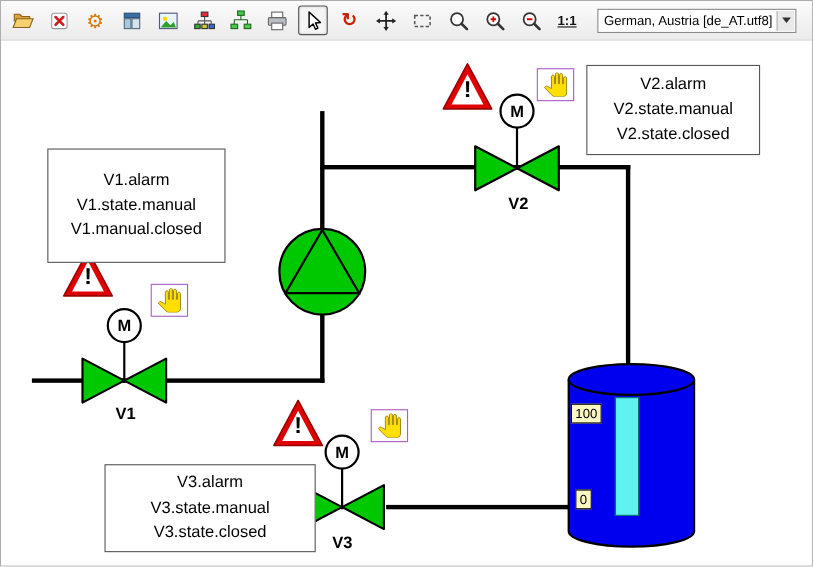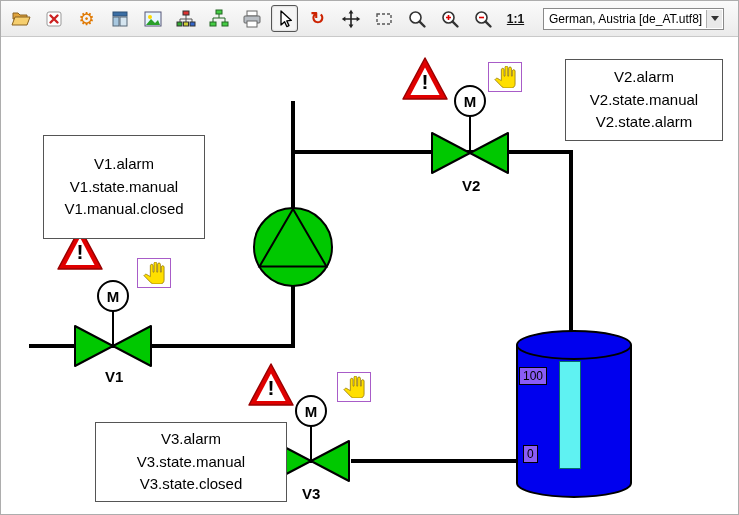--- a/index.html
+++ b/index.html
@@ -56,21 +56,21 @@
   .handbox {
     width: 34px; height: 30px; background: #fff; border: 1px solid #a85cc8;
     display: flex; align-items: center; justify-content: center;
   }
   .alarmbox {
     background: #fff; border: 1px solid #555;
     display: flex; flex-direction: column; justify-content: center;
     text-align: center; font-size: 15px; line-height: 1.5; color: #000;
   }
   .vlabel { font-size: 15px; color: #000; font-weight: bold; }
-  .tanklabel { background: #8b5cf6; border: 1px solid #000; font-size: 12px; padding: 0 3px; line-height: 16px; color: #000; }
+  .tanklabel { background: #fef9c3; border: 1px solid #000; font-size: 12px; padding: 0 3px; line-height: 16px; color: #000; }
   .gauge { background: #5ff2f2; border: 1px solid #066a6a; }
 </style>
 </head>
 <body>
 
 <div class="toolbar">
 
   <div class="tbtn">
     <svg width="20" height="20" viewBox="0 0 20 20">
       <path d="M2 4 h5 l2 2 h7 v4 H2 Z" fill="#e0a33c" stroke="#8a6220" stroke-width="1"></path>
@@ -255,24 +255,24 @@
       <polygon points="23,10.5 37.5,38 8.5,38" fill="#fff"></polygon>
     </svg>
     <span class="bang">!</span>
   </div>
   <div class="handbox" style="left:487px; top:25px">
     <svg width="22" height="22" viewBox="0 0 24 24">
       <path fill="#ffdf00" stroke="#8a6d00" stroke-width="0.8" d="M23 5.5V20c0 2.2-1.8 4-4 4h-7.3c-1.08 0-2.1-.43-2.85-1.19L1 14.83s1.26-1.23 1.3-1.25c.22-.19.49-.29.79-.29.22 0 .42.06.6.16.04.01 4.31 2.46 4.31 2.46V4c0-.83.67-1.5 1.5-1.5S11 3.17 11 4v7h1V1.5c0-.83.67-1.5 1.5-1.5S15 .67 15 1.5V11h1V2.5c0-.83.67-1.5 1.5-1.5s1.5.67 1.5 1.5V11h1V5.5c0-.83.67-1.5 1.5-1.5s1.5.67 1.5 1.5z"></path>
     </svg>
   </div>
   <span class="vlabel" style="left:461px; top:140px">V2</span>
-  <div class="alarmbox" style="left:564px; top:22px; width:158px; height:82px">
+  <div class="alarmbox" style="left:532px; top:22px; width:158px; height:82px">
     <span>V2.alarm</span>
     <span>V2.state.manual</span>
-    <span>V2.state.alarm</span>
+    <span>V2.state.closed</span>
   </div>
 
   <div class="stem" style="left:309px; top:388px; height:38px"></div>
   <svg style="left:270px; top:401px" width="80" height="46" viewBox="0 0 80 46">
     <polygon points="2,3 2,43 40,23" fill="#00c800" stroke="#000" stroke-width="2" stroke-linejoin="round"></polygon>
     <polygon points="78,3 78,43 40,23" fill="#00c800" stroke="#000" stroke-width="2" stroke-linejoin="round"></polygon>
   </svg>
   <div class="motor" style="left:294px; top:358px">
     <span>M</span>
   </div>

